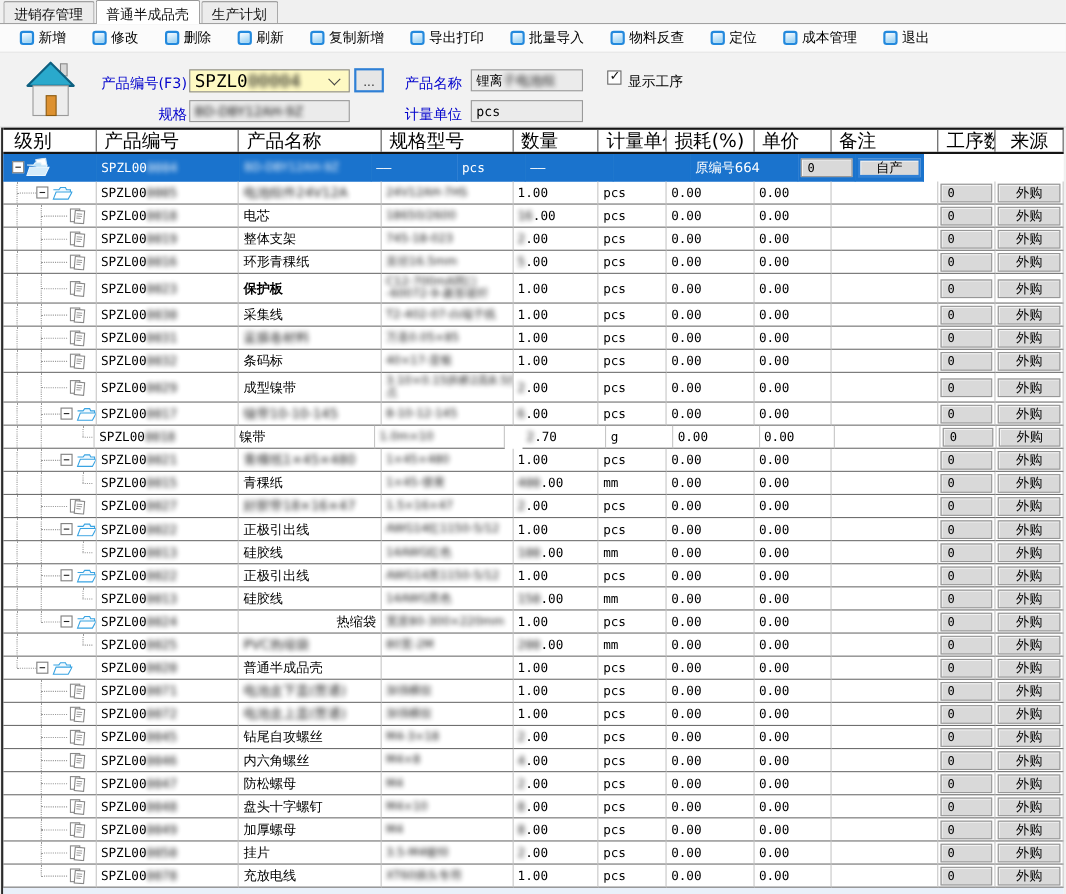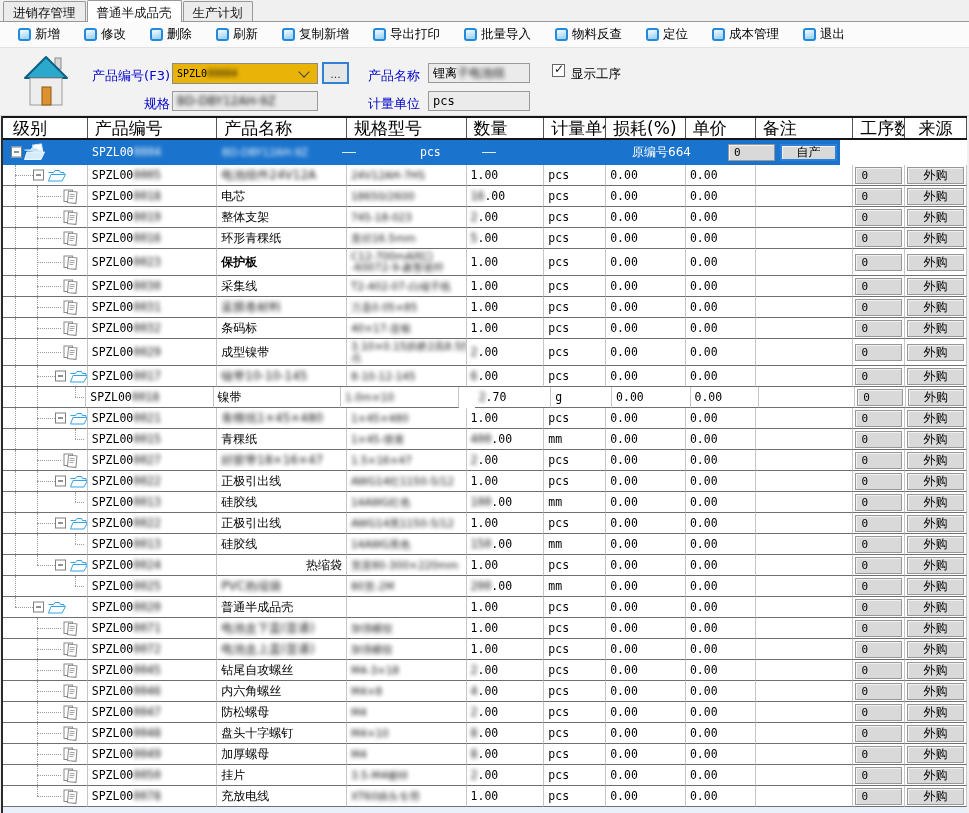--- a/index.html
+++ b/index.html
@@ -21,23 +21,23 @@
   .tbtn{display:flex;align-items:center;gap:4px;font-size:12.5px;white-space:nowrap}
   .tbico{width:13px;height:13px;box-sizing:border-box;border:2px solid #2389dd;border-radius:3px;
          background:linear-gradient(160deg,#eaf6ff 15%,#9fd4f4 85%);flex-shrink:0}
 
   
   .formpanel{position:absolute;top:48px;left:0;right:0;height:68px;background:#f2f2f2;
              border-bottom:1px solid #d9d9d9;box-sizing:border-box}
   .home{position:absolute;left:22px;top:7px;width:48px;height:54px;line-height:0}
   .flabel{position:absolute;color:var(--lbl);font-size:13px;white-space:nowrap}
   .ralign{text-align:right;width:112px}
-  .combo{position:absolute;left:172px;top:15px;width:146px;height:21px;background:#eab308;border:1px solid #8a8a8a;
+  .combo{position:absolute;left:172px;top:15px;width:146px;height:21px;background:#fef9c3;border:1px solid #8a8a8a;
          box-sizing:border-box;display:flex;align-items:center;justify-content:space-between;
-         padding-left:4px;font-size:10px}
+         padding-left:4px;font-size:16px}
   .chev{width:7px;height:7px;border-right:1.6px solid #444;border-bottom:1.6px solid #444;
         transform:rotate(45deg);margin-right:9px;margin-top:-3px}
   .dots{position:absolute;left:322px;top:14px;width:27px;height:22px;background:#e6e6e6;
         border:2px solid var(--accent);box-sizing:border-box;font-size:11px;color:#333;
         display:flex;align-items:flex-end;justify-content:center;padding-bottom:5px;line-height:4px}
   .field{position:absolute;background:#ebebeb;border:1px solid #9a9a9a;height:20px;box-sizing:border-box;
          display:flex;align-items:center;padding-left:4px;font-size:12px;overflow:hidden;white-space:nowrap}
   .cbx{position:absolute;left:552px;top:16px;width:13px;height:13px;background:#fff;border:1px solid #666;box-sizing:border-box}
   .cbx:after{content:"✓";position:absolute;left:1px;top:-3px;font-size:12px;color:#111}
   .cblabel{position:absolute;left:571px;top:18px;font-size:12.5px;color:#000}

